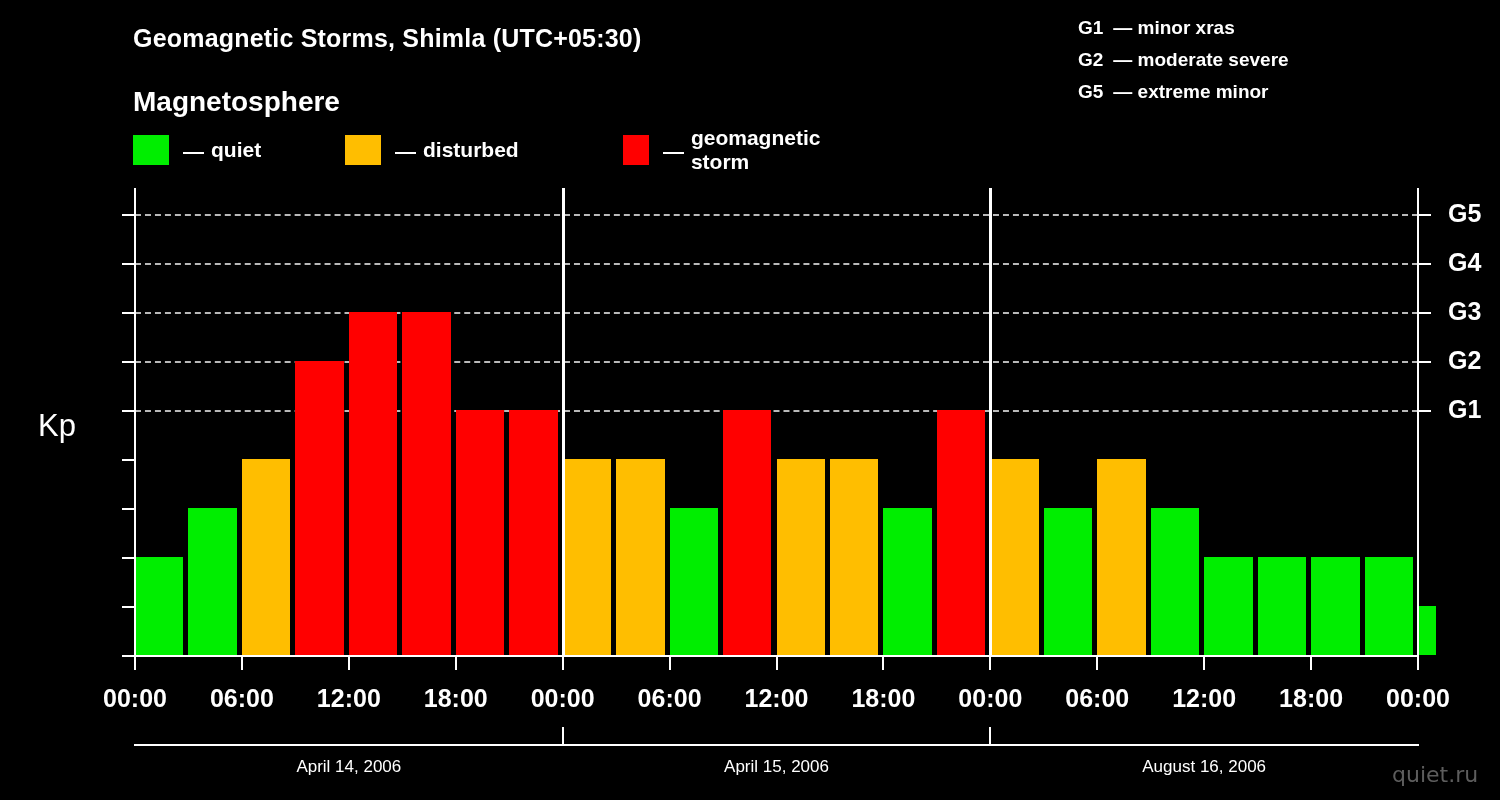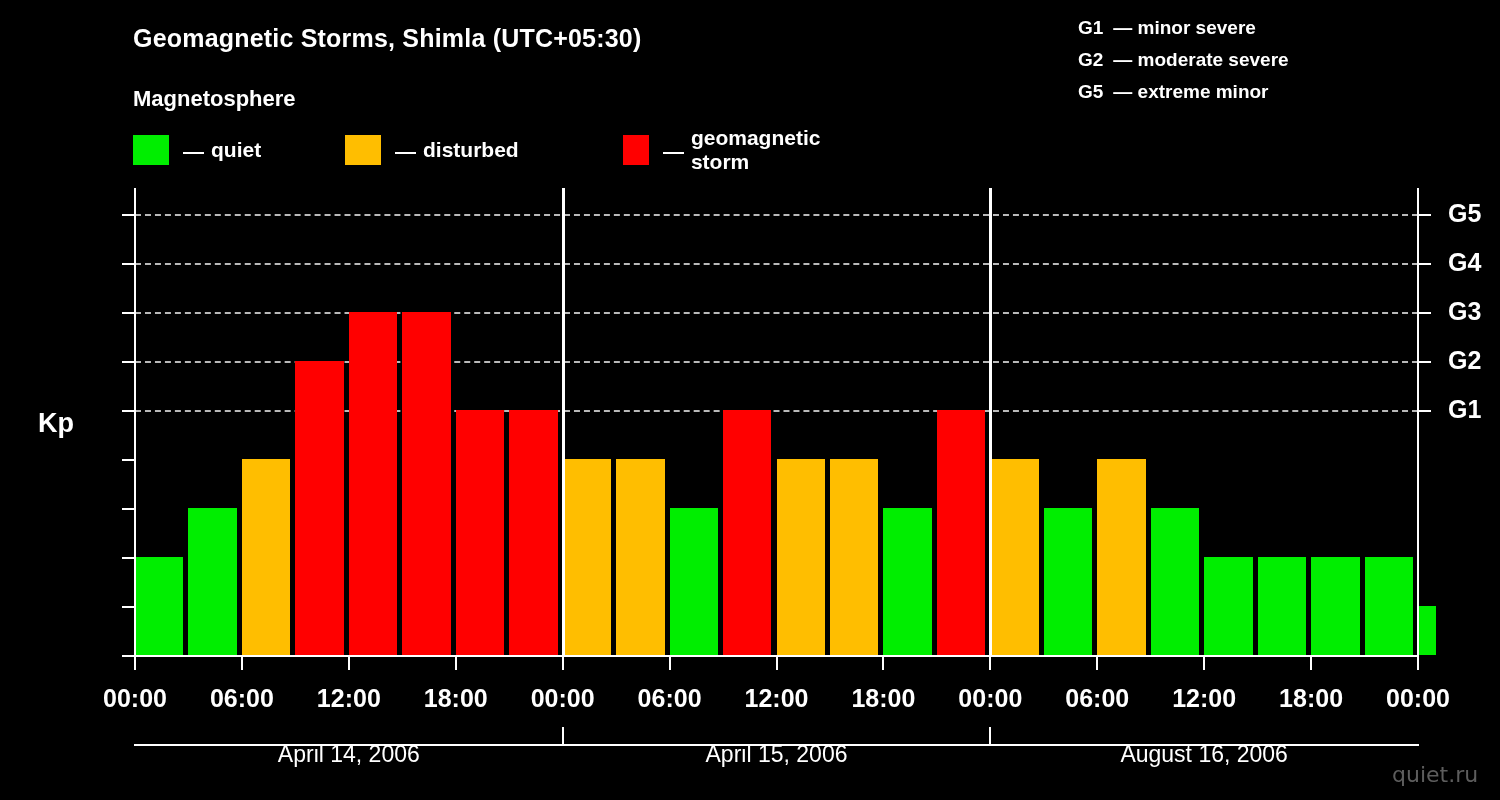--- a/index.html
+++ b/index.html
@@ -1,54 +1,54 @@
 <!DOCTYPE html>
 <html><head>
 <meta charset="utf-8">
 <style>
   html,body{margin:0;padding:0;background:#000;}
   body{width:1500px;height:800px;overflow:hidden;font-family:"Liberation Sans",sans-serif;color:#fff;}
   #root{position:relative;width:1356px;height:800px;background:#000;}
 
   .title{position:absolute;left:133px;top:24px;font-size:25px;font-weight:bold;letter-spacing:.2px;}
-  .mag-head{position:absolute;left:133px;top:86px;font-size:22px;font-weight:bold;}
+  .mag-head{position:absolute;left:133px;top:86px;font-size:28px;font-weight:bold;}
 
   .legend{position:absolute;left:133px;top:133px;height:34px;}
   .leg-item{position:absolute;top:0;height:34px;display:flex;align-items:center;}
   .leg-sw{width:36px;height:30px;display:block;}
   .leg-dash{margin-left:14px;font-size:21px;font-weight:bold;line-height:1;}
   .leg-txt{font-size:21px;font-weight:bold;margin-left:7px;}
 
   .gkey{position:absolute;left:1078px;top:12px;}
   .gkey-row{font-size:19px;font-weight:bold;line-height:32px;white-space:nowrap;}
   .gkey-code{display:inline-block;min-width:30px;}
 
   .plot{position:absolute;left:135px;top:190px;width:1283px;height:465px;background:#000;}
   .axis-left{position:absolute;left:134px;top:188px;width:2px;height:469px;background:#fff;}
   .axis-right{position:absolute;left:1417px;top:188px;width:2px;height:469px;background:#fff;}
   .axis-bottom{position:absolute;left:134px;top:655px;width:1285px;height:2px;background:#fff;}
 
   .grid{position:absolute;left:0;width:100%;height:0;border-top:2px dashed #b9b9b9;}
 
   .ylab{position:absolute;right:1384px;font-size:25px;font-weight:bold;text-align:right;width:40px;transform:translateY(-15px);}
   .ytick{position:absolute;left:122px;width:12px;height:2px;background:#fff;}
-  .kp-label{position:absolute;left:38px;top:408px;font-size:27px;font-weight:bold;}
+  .kp-label{position:absolute;left:38px;top:408px;font-size:31px;font-weight:normal;}
 
   .glab{position:absolute;left:1448px;font-size:25px;font-weight:bold;transform:translateY(-15px);}
   .gtick{position:absolute;left:1419px;width:12px;height:2px;background:#fff;}
 
   .bar{position:absolute;bottom:0;}
   .daysep{position:absolute;top:188px;width:3px;height:469px;background:#fff;}
 
   .xtick{position:absolute;top:657px;width:2px;height:13px;background:#fff;}
   .xlab{position:absolute;top:684px;font-size:25px;font-weight:bold;transform:translateX(-50%);white-space:nowrap;}
 
   .daterule{position:absolute;left:134px;top:744px;width:1285px;height:2px;background:#fff;}
   .datetick{position:absolute;top:727px;width:2px;height:17px;background:#fff;}
-  .datecap{position:absolute;top:741px;font-size:23px;transform:translateX(-50%);white-space:nowrap;}
+  .datecap{position:absolute;top:757px;font-size:17px;transform:translateX(-50%);white-space:nowrap;}
   .watermark{position:absolute;left:1392px;top:762px;font-size:22px;color:#5d5d5d;font-family:"DejaVu Sans",sans-serif;}
 </style>
 </head>
 <body>
 
 <div id="root">
 
   <div class="title">Geomagnetic Storms, Shimla (UTC+05:30)</div>
   <div class="mag-head">Magnetosphere</div>
 
@@ -64,21 +64,21 @@
         <span class="leg-txt">disturbed</span>
       </div>
       <div class="leg-item" style="left: 490px;">
         <span class="leg-sw" style="background: rgb(255, 0, 0);"></span>
         <span class="leg-dash">—</span>
         <span class="leg-txt">geomagnetic storm</span>
       </div>
     </div>
 
   <div class="gkey" id="gkey">
-      <div class="gkey-row"><span class="gkey-code">G1</span><span> — </span><span>minor severe</span></div>
+      <div class="gkey-row"><span class="gkey-code">G1</span><span> — </span><span>minor xras</span></div>
       <div class="gkey-row"><span class="gkey-code">G2</span><span> — </span><span>moderate severe</span></div>
       <div class="gkey-row"><span class="gkey-code">G5</span><span> — </span><span>extreme minor</span></div>
     </div>
 
   <div class="kp-label">Kp</div>
 
   <div id="yaxis-group">
       <div class="ytick" style="top: 655px;"></div>
       <div class="ylab" style="top: 655px;">0</div>
       <div class="ytick" style="top: 606.053px;"></div>

